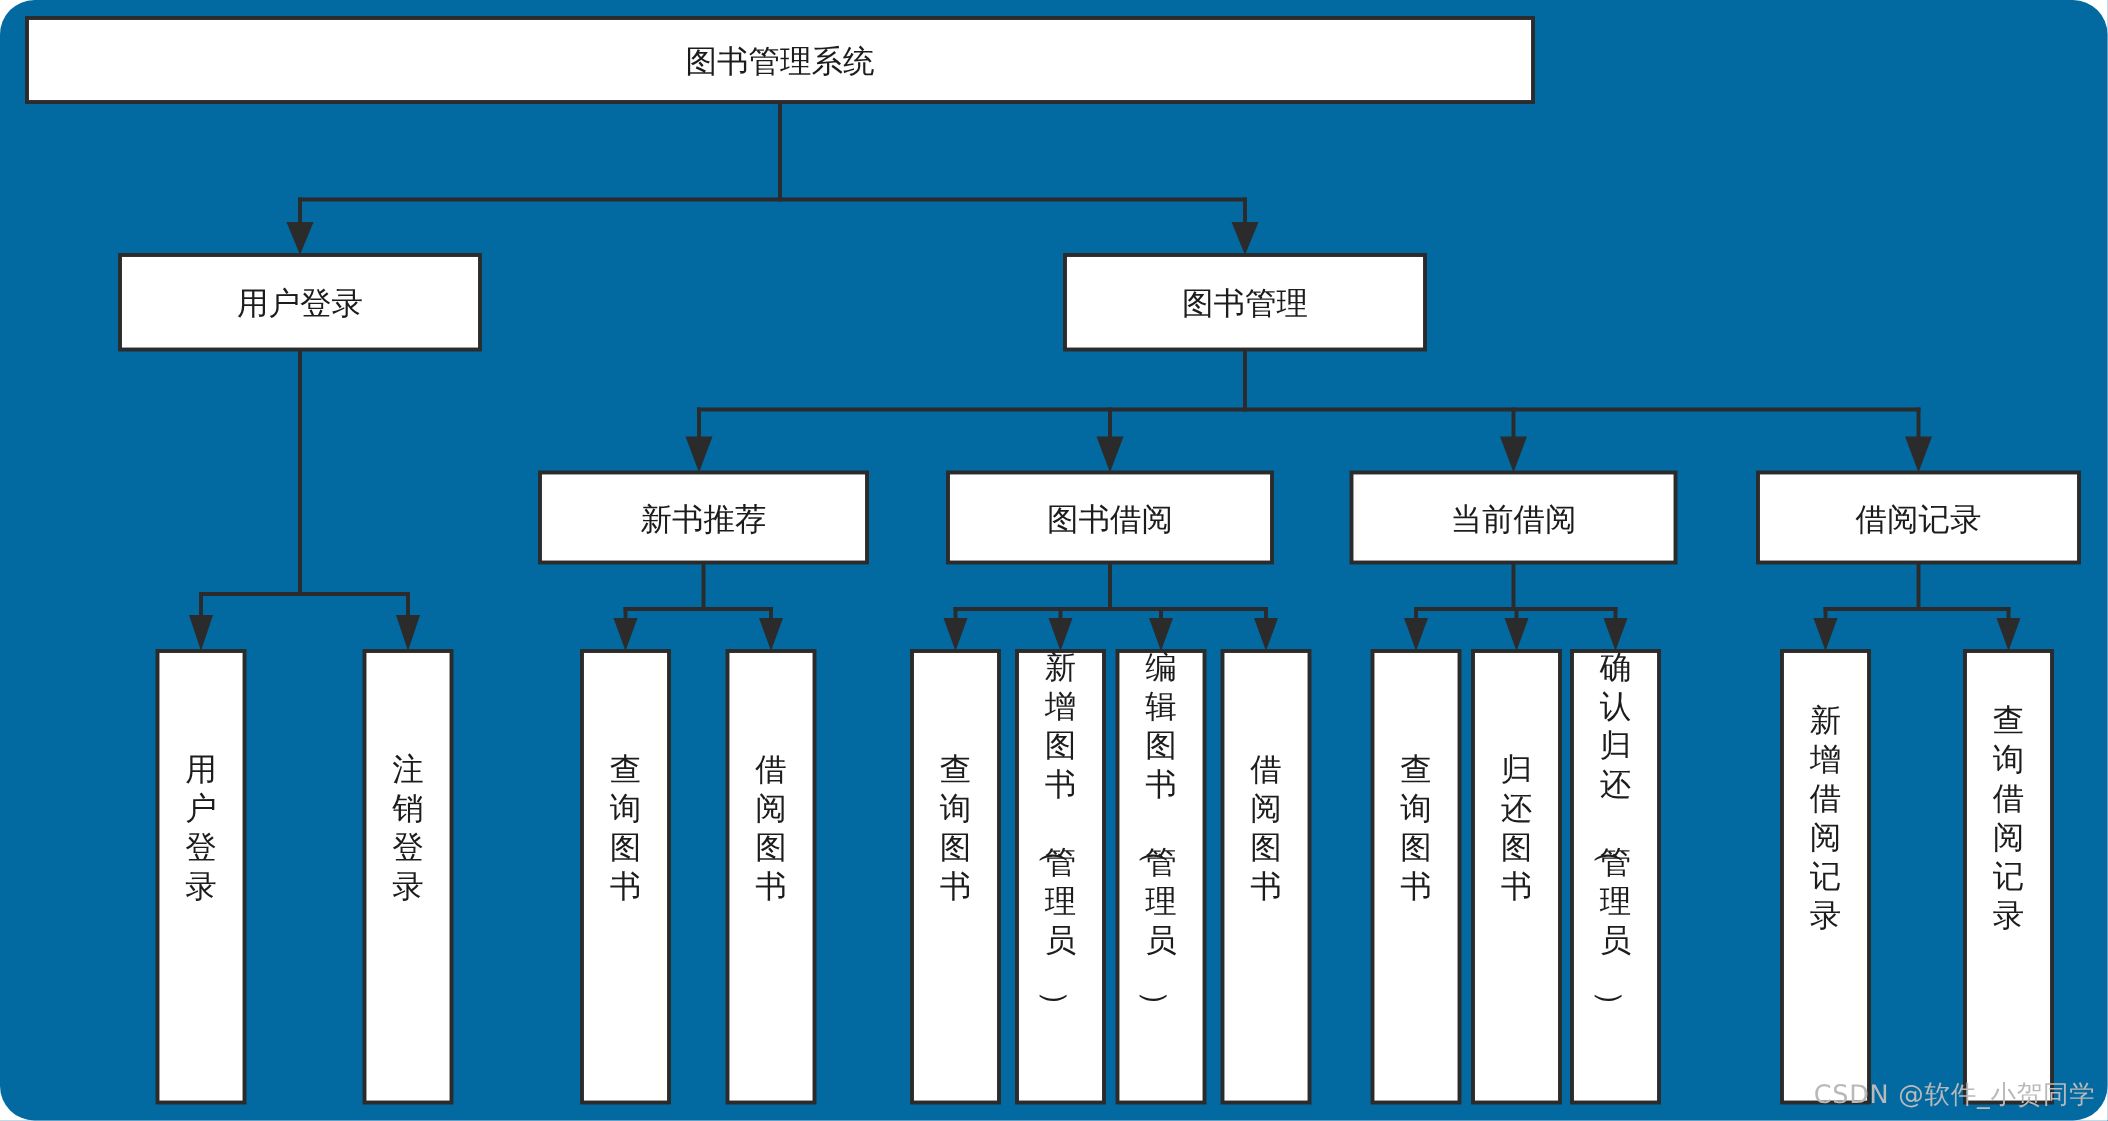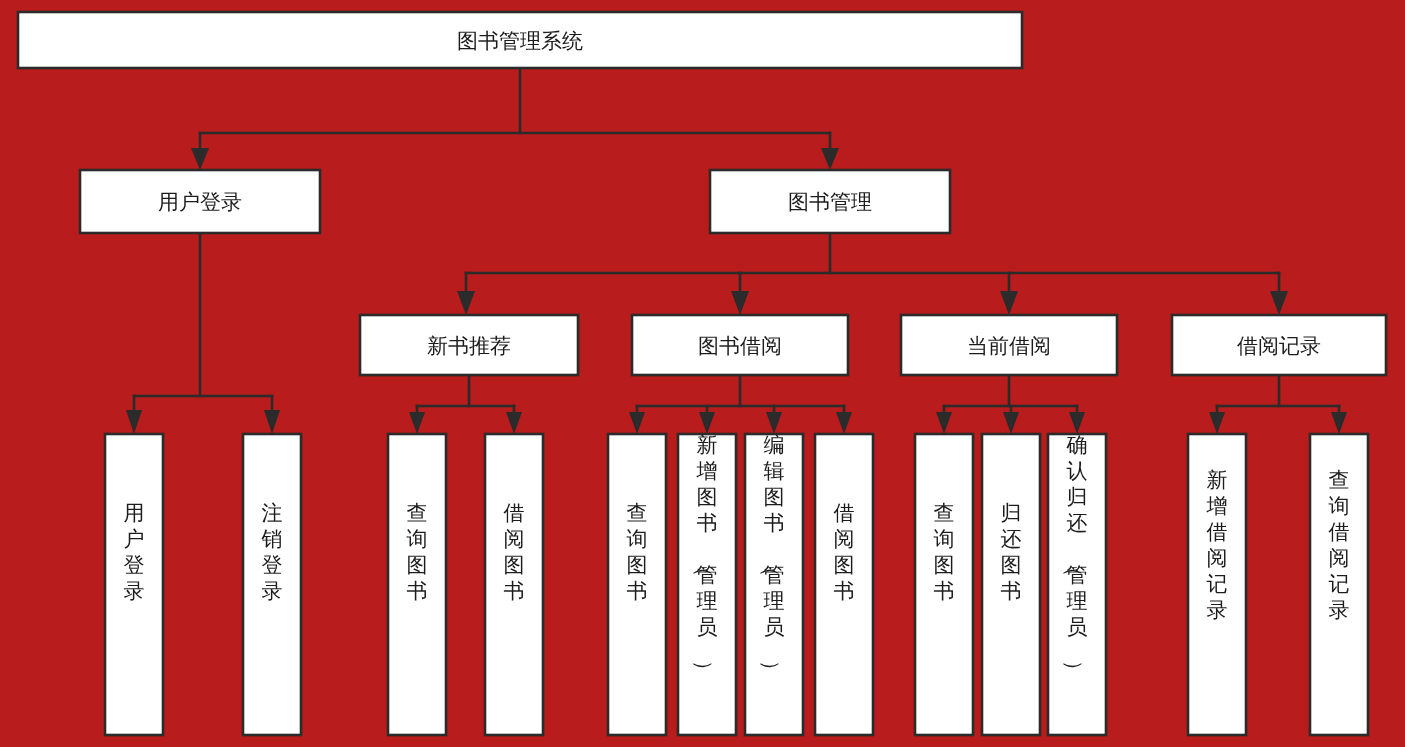--- a/index.html
+++ b/index.html
@@ -10,21 +10,22 @@
   body {
     width: 1405px;
     height: 747px;
     overflow: hidden;
     font-family: "DejaVu Sans", "Liberation Sans", sans-serif;
   }
   #diagram-root {
     position: relative;
     width: 1405px;
     height: 747px;
-    background: #b91c1c;
+    background: #0369a1;
+    border-radius: 23px;
   }
   svg#tree-svg {
     position: absolute;
     top: 0;
     left: 0;
     width: 1405px;
     height: 747px;
     display: block;
   }
   .node-box {
@@ -217,13 +218,14 @@
     <g>
       <rect class="node-box" x="1188" y="434" width="58" height="301"></rect>
       <text class="node-label-v" x="1217" y="487"><tspan x="1217" dy="0">新</tspan><tspan x="1217" dy="26">增</tspan><tspan x="1217" dy="26">借</tspan><tspan x="1217" dy="26">阅</tspan><tspan x="1217" dy="26">记</tspan><tspan x="1217" dy="26">录</tspan></text>
     </g>
     <g>
       <rect class="node-box" x="1310" y="434" width="58" height="301"></rect>
       <text class="node-label-v" x="1339" y="487"><tspan x="1339" dy="0">查</tspan><tspan x="1339" dy="26">询</tspan><tspan x="1339" dy="26">借</tspan><tspan x="1339" dy="26">阅</tspan><tspan x="1339" dy="26">记</tspan><tspan x="1339" dy="26">录</tspan></text>
     </g>
   </svg>
 
+  <div class="watermark">CSDN @软件_小贺同学</div>
 </div>
 
 </body></html>

